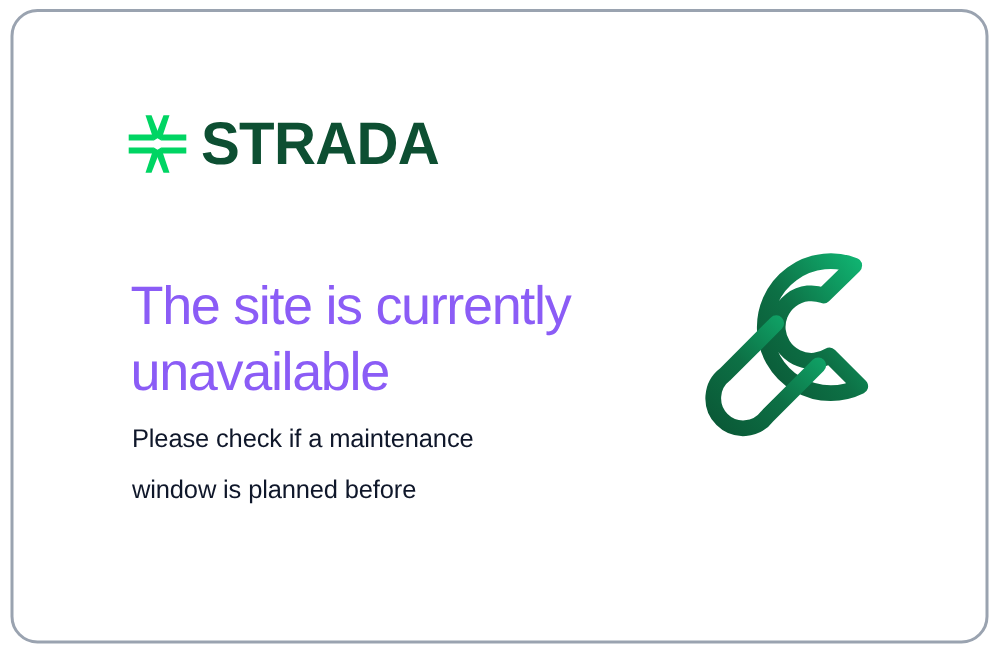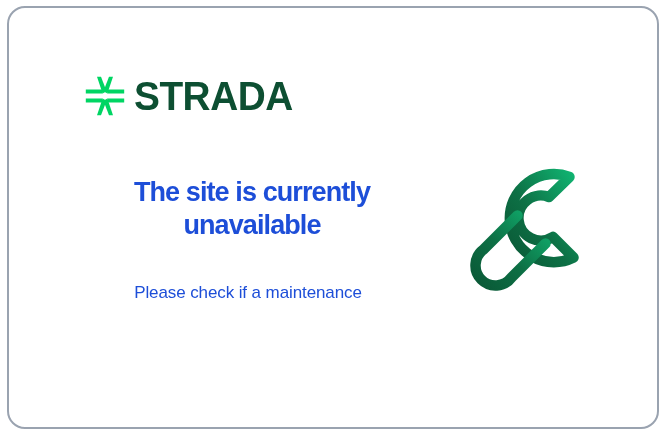--- a/index.html
+++ b/index.html
@@ -14,21 +14,20 @@
     font-family: "Liberation Sans", sans-serif;
     -webkit-font-smoothing: antialiased;
     overflow: hidden;
   }
 
   .screen {
     position: relative;
     width: 666px;
     height: 436px;
     box-sizing: border-box;
-    text-align: center;
   }
 
   
   .card {
     position: absolute;
     left: 7px;
     top: 6px;
     width: 652px;
     height: 423px;
     box-sizing: border-box;
@@ -64,38 +63,38 @@
     transform: scaleX(0.97);
     transform-origin: left center;
   }
 
   
   .headline {
     position: absolute;
     left: 78px;
     top: 150px;
     width: 330px;
-    font-size: 27px;
-    font-weight: bold;
+    font-size: 36px;
+    font-weight: normal;
     line-height: 1.21;
     letter-spacing: -0.9px;
-    color: #1d4ed8;
+    color: #8b5cf6;
   }
 
   
   .body-copy {
     position: absolute;
     left: 79px;
     top: 268px;
     width: 320px;
     font-size: 17px;
     font-weight: normal;
     line-height: 2.0;
     letter-spacing: -0.1px;
-    color: #1d4ed8;
+    color: #0f172a;
   }
   .body-copy .line {
     display: block;
     white-space: nowrap;
   }
 
   
   .wrench {
     position: absolute;
     left: 452px;
@@ -137,20 +136,21 @@
           </g>
         </svg>
       </span>
       <span class="logo-word">STRADA</span>
     </div>
 
     <h1 class="headline">The site is currently unavailable</h1>
 
     <div class="body-copy">
       <span class="line">Please check if a maintenance</span>
+      <span class="line">window is planned before</span>
     </div>
 
     <div class="wrench">
       <svg viewBox="0 0 162 158" xmlns="http://www.w3.org/2000/svg" aria-hidden="true">
         <defs>
           <linearGradient id="wrenchGrad" x1="0" y1="1" x2="1" y2="0">
             <stop offset="0%" stop-color="#0a5836"></stop>
             <stop offset="45%" stop-color="#0d7045"></stop>
             <stop offset="100%" stop-color="#10b371"></stop>
           </linearGradient>

